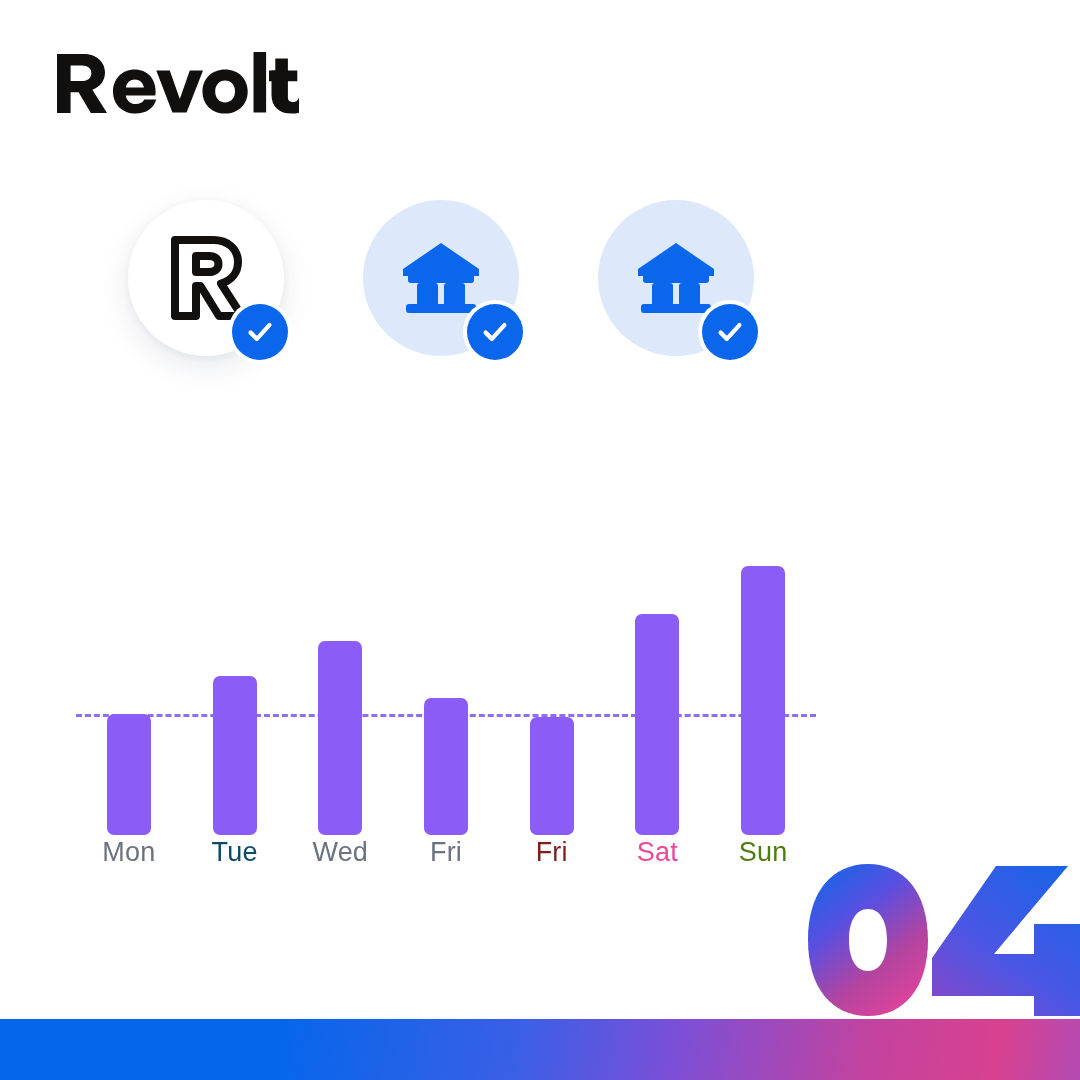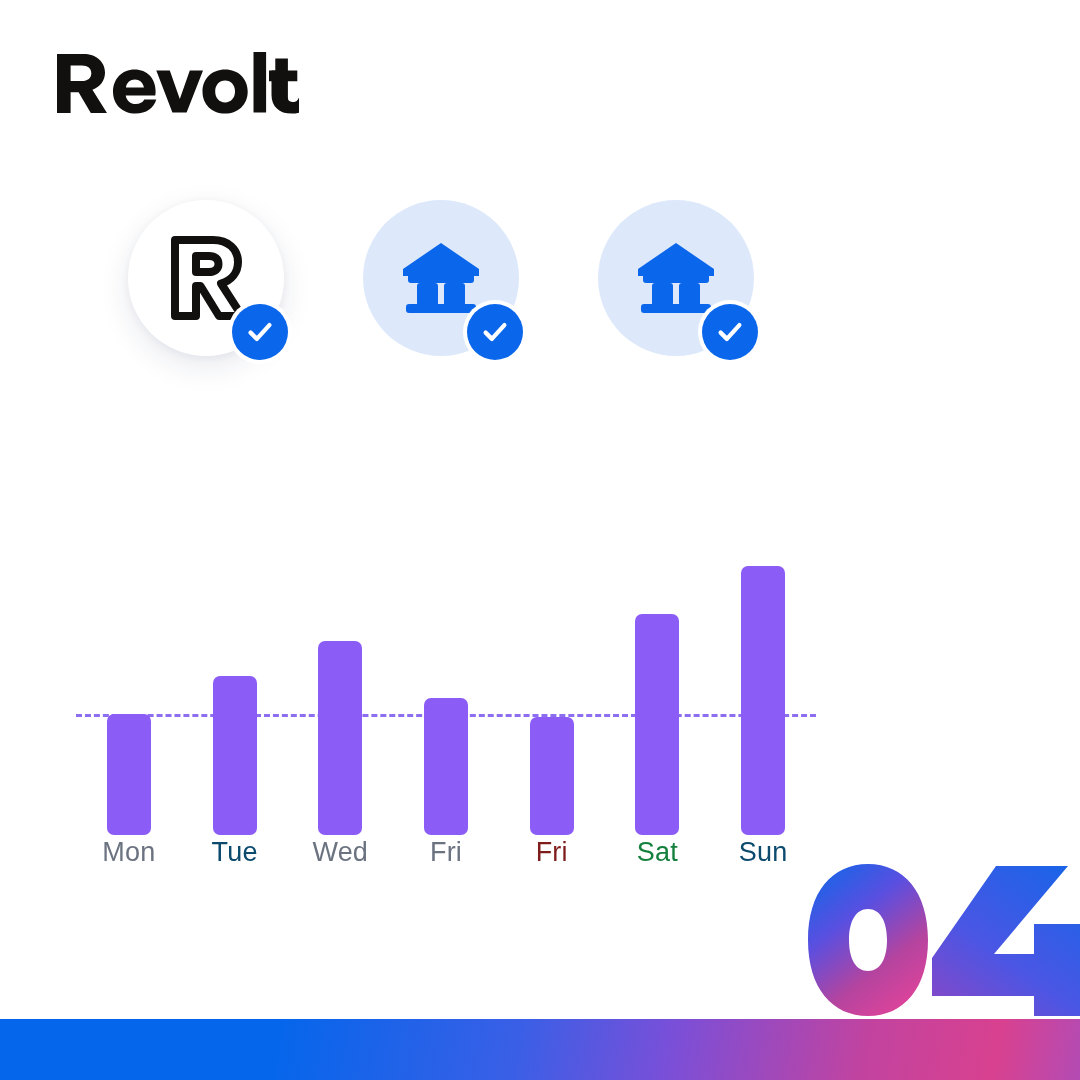--- a/index.html
+++ b/index.html
@@ -271,22 +271,22 @@
           <div class="bar" style="background: rgb(139, 92, 246); width: 44px; height: 220.58px; left: 559.429px; top: 69.42px;"></div>
           <div class="bar" style="background: rgb(139, 92, 246); width: 44px; height: 269px; left: 665.143px; top: 21px;"></div>
         </div>
     </div>
     <div class="labels" id="labels">
         <div class="bar-label" style="color: rgb(107, 114, 128); left: -2.14286px;">Mon</div>
         <div class="bar-label" style="color: #0c4a6e; left: 103.571px;">Tue</div>
         <div class="bar-label" style="color: rgb(107, 114, 128); left: 209.286px;">Wed</div>
         <div class="bar-label" style="color: rgb(107, 114, 128); left: 315px;">Fri</div>
         <div class="bar-label" style="color: #7f1d1d; left: 420.714px;">Fri</div>
-        <div class="bar-label" style="color: #15803d; left: 526.429px;">Sat</div>
-        <div class="bar-label" style="color: #0c4a6e; left: 632.143px;">Sun</div>
+        <div class="bar-label" style="color: #ec4899; left: 526.429px;">Sat</div>
+        <div class="bar-label" style="color: #4d7c0f; left: 632.143px;">Sun</div>
       </div>
   </div>
 
   <div class="footer-strip"></div>
 
   <div class="page-number">
     <svg width="290" height="160" viewBox="0 0 290 160" xmlns="http://www.w3.org/2000/svg">
       <defs>
         <linearGradient id="numGrad" x1="0.15" y1="0" x2="0.75" y2="1">
           <stop offset="0%" stop-color="#1565E8"></stop>

